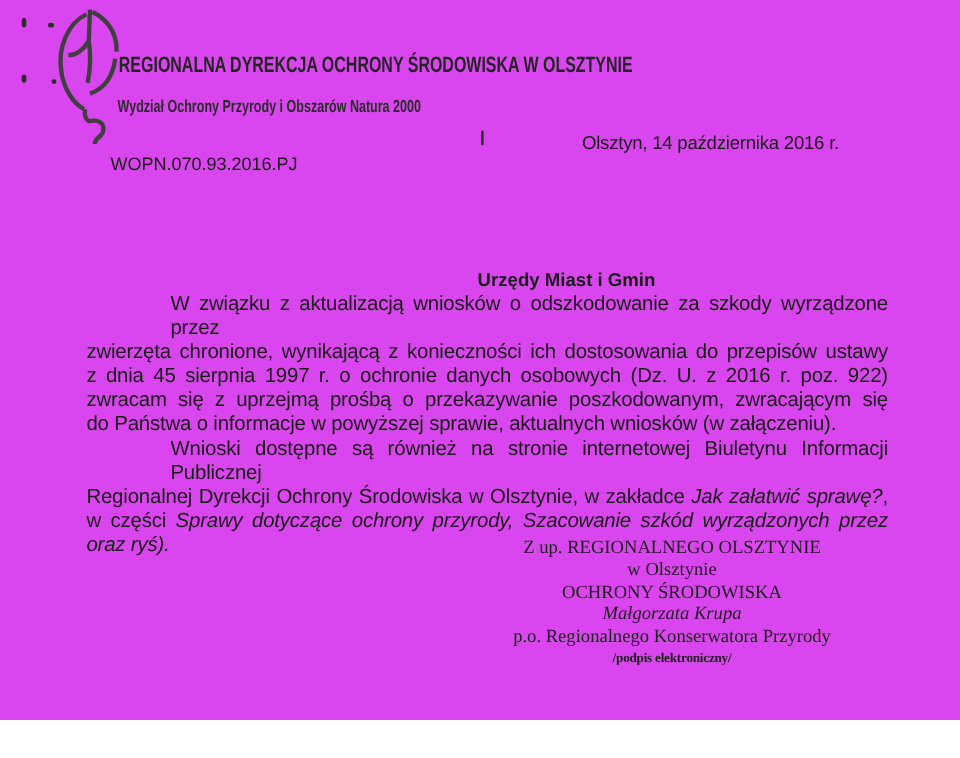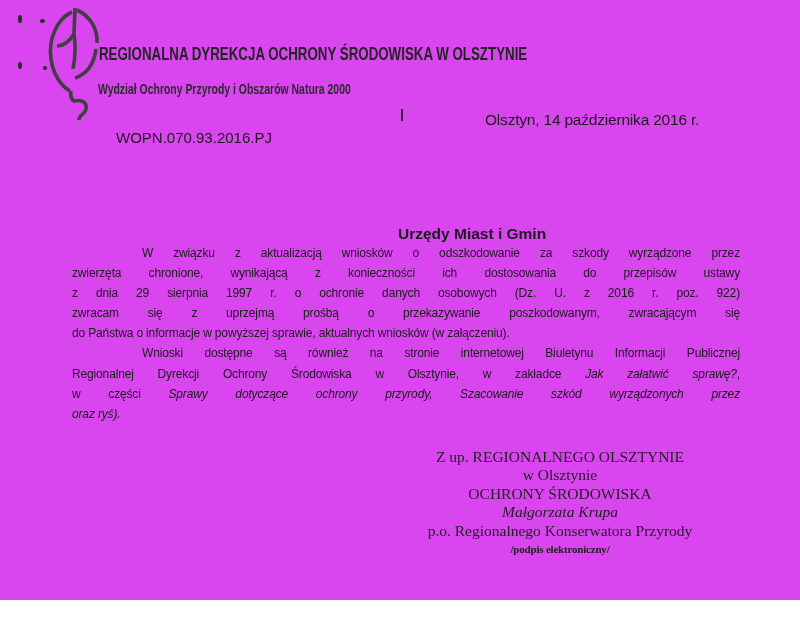--- a/index.html
+++ b/index.html
@@ -28,30 +28,30 @@
     font-size:14.5px;font-weight:bold;
     white-space:nowrap;color:#2b2b2b;
     transform:scaleX(0.72);transform-origin:left top;
   }
   .place-date{
     position:absolute;left:485px;top:111px;
     font-size:15.5px;letter-spacing:-0.2px;white-space:nowrap;
   }
   .ref-number{
     position:absolute;left:92px;top:129px;
-    font-size:15px;white-space:nowrap;margin-left:24px;
+    font-size:15px;white-space:nowrap;
   }
   .addressee{
     position:absolute;left:398px;top:176px;
     font-size:15.5px;font-weight:bold;line-height:20px;margin-top:48px;
   }
   
   .body-text{
     position:absolute;left:72px;top:243px;width:668px;
-    font-size:12px;line-height:20.1px;letter-spacing:-0.15px;
+    font-size:17px;line-height:20.1px;letter-spacing:-0.15px;
   }
   .line{text-align:justify;text-align-last:justify;}
   .line.indent{padding-left:70px;}
   .line.last{text-align-last:left;}
   .it{font-style:italic;}
   
   .signature{
     position:absolute;left:409px;top:448px;width:302px;
     font-family:"Liberation Serif",serif;
     font-size:15.5px;line-height:18.4px;text-align:center;
@@ -87,21 +87,21 @@
   <div class="place-date">Olsztyn, 14 października 2016 r.</div>
   <div class="ref-number">WOPN.070.93.2016.PJ</div>
 
   <div class="addressee">
     <div>Urzędy Miast i Gmin</div>
   </div>
 
   <div class="body-text" id="letter-body">
       <div class="line indent"><span>W związku z aktualizacją wniosków o odszkodowanie za szkody wyrządzone przez</span></div>
       <div class="line"><span>zwierzęta chronione, wynikającą z konieczności ich dostosowania do przepisów ustawy</span></div>
-      <div class="line"><span>z dnia 29 sierpnia 1997 r. o ochronie danych osobowych (Dz. U. z 2016 r. poz. 922)</span></div>
+      <div class="line"><span>z dnia 45 sierpnia 1997 r. o ochronie danych osobowych (Dz. U. z 2016 r. poz. 922)</span></div>
       <div class="line"><span>zwracam się z uprzejmą prośbą o przekazywanie poszkodowanym, zwracającym się</span></div>
       <div class="line last"><span>do Państwa o informacje w powyższej sprawie, aktualnych wniosków (w załączeniu).</span></div>
       <div class="line indent"><span>Wnioski dostępne są również na stronie internetowej Biuletynu Informacji Publicznej</span></div>
       <div class="line"><span>Regionalnej Dyrekcji Ochrony Środowiska w Olsztynie, w zakładce </span><span class="it">Jak załatwić sprawę?</span><span>,</span></div>
       <div class="line"><span>w części </span><span class="it">Sprawy dotyczące ochrony przyrody, Szacowanie szkód wyrządzonych przez</span></div>
       <div class="line last"><span class="it">oraz ryś).</span></div>
     </div>
 
   <div class="signature">
     <div>Z up. REGIONALNEGO OLSZTYNIE</div>

